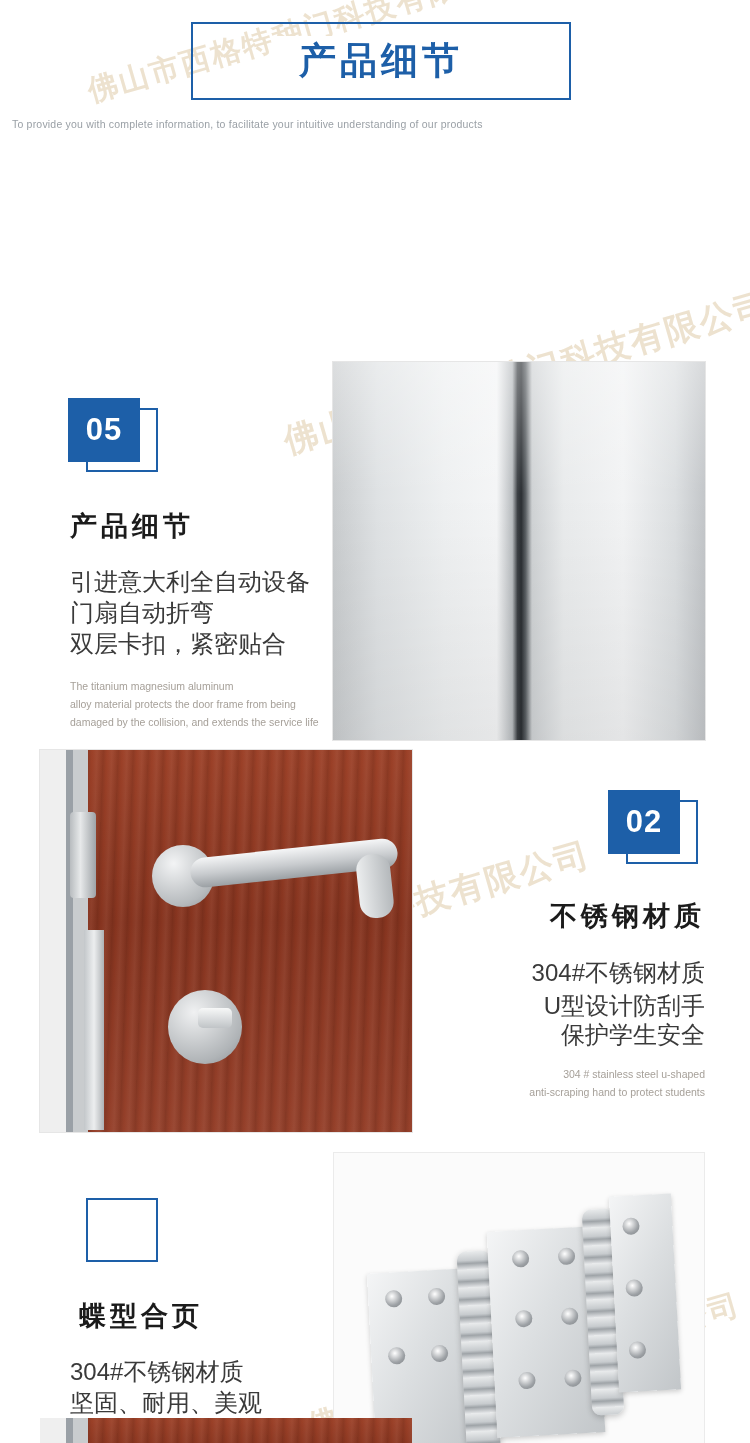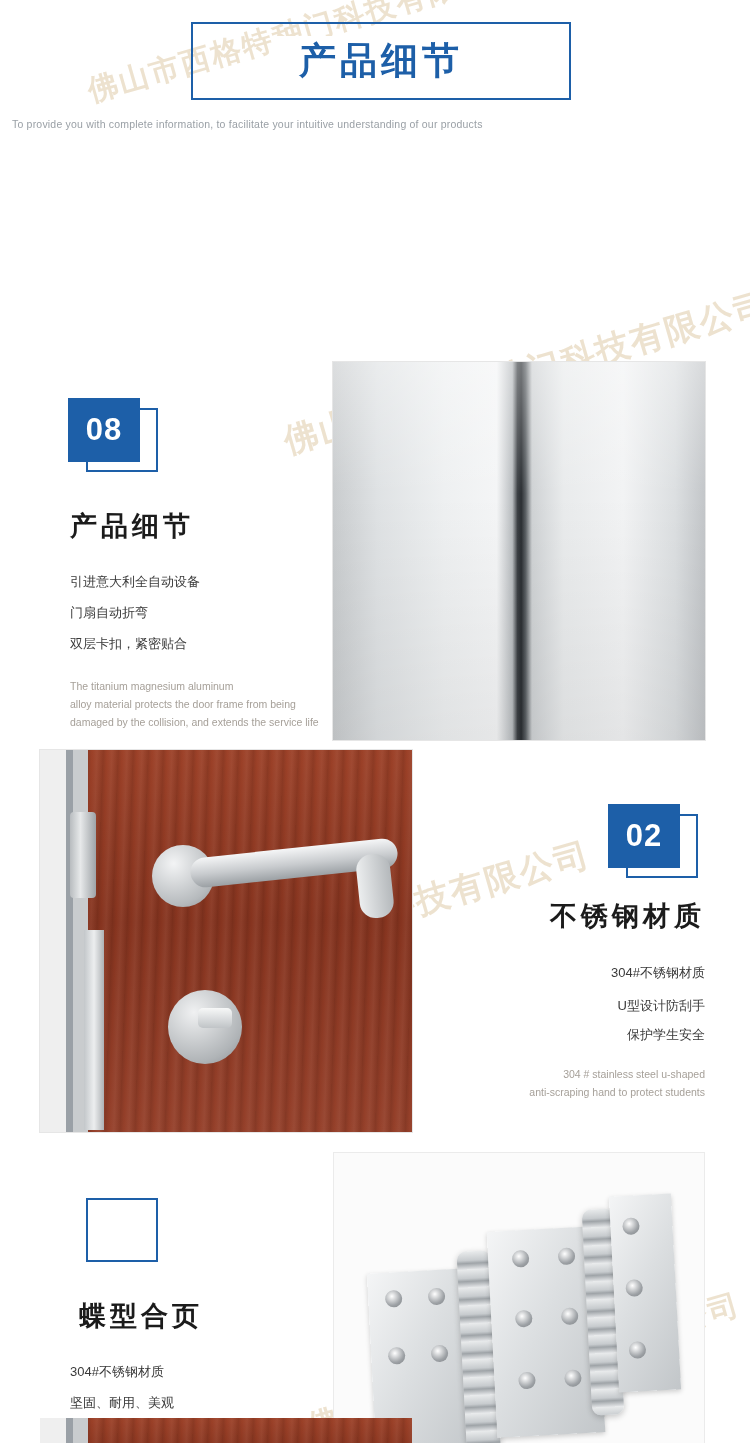--- a/index.html
+++ b/index.html
@@ -111,21 +111,21 @@
   .sec-title {
     position: absolute;
     font-size: 27px;
     font-weight: bold;
     color: #1b1b1b;
     letter-spacing: 4px;
     white-space: nowrap;
   }
   .sec-body {
     position: absolute;
-    font-size: 13px;
+    font-size: 24px;
     color: #3a3a3a;
     line-height: 31px;
     white-space: nowrap;
   }
   .sec-en {
     position: absolute;
     font-size: 10.5px;
     color: #a6a099;
     line-height: 18px;
     white-space: nowrap;
@@ -265,21 +265,21 @@
 <div class="header">
   <div class="title-frame">
     <div class="title-text">产品细节</div>
   </div>
   <div class="subtitle-en">To provide you with complete information, to facilitate your intuitive understanding of our products</div>
 </div>
 
 <div class="section">
   <div class="badge-wrap" style="left:68px; top:268px;">
     <div class="badge-shadow"></div>
-    <div class="badge-box">08</div>
+    <div class="badge-box">05</div>
   </div>
 
   <div class="sec-title" style="left:70px; top:378px;">产品细节</div>
 
   <div class="sec-body" style="left:70px; top:436px;">引进意大利全自动设备</div>
   <div class="sec-body" style="left:70px; top:467px;">门扇自动折弯</div>
   <div class="sec-body" style="left:70px; top:498px;">双层卡扣，紧密贴合</div>
 
   <div class="sec-en" style="left:70px; top:547px;">The titanium magnesium aluminum</div>
   <div class="sec-en" style="left:70px; top:565px;">alloy material protects the door frame from being</div>
@@ -293,21 +293,21 @@
     <div class="wood"></div>
     <div class="hinge"></div>
     <div class="strike"></div>
     <div class="rosette"></div>
     <div class="lever"></div>
     <div class="lever2"></div>
     <div class="thumbturn"></div>
     <div class="thumbturn-knob"></div>
   </div>
 
-  <div class="badge-wrap" style="left:608px; top:660px;margin-top:14px;">
+  <div class="badge-wrap" style="left:608px; top:660px;">
     <div class="badge-shadow"></div>
     <div class="badge-box">02</div>
   </div>
 
   <div class="sec-title right-align" style="right:45px; top:768px;">不锈钢材质</div>
 
   <div class="sec-body right-align" style="right:45px; top:827px;">304#不锈钢材质</div>
   <div class="sec-body right-align" style="right:45px; top:860px;">U型设计防刮手</div>
   <div class="sec-body right-align" style="right:45px; top:889px;">保护学生安全</div>
 

